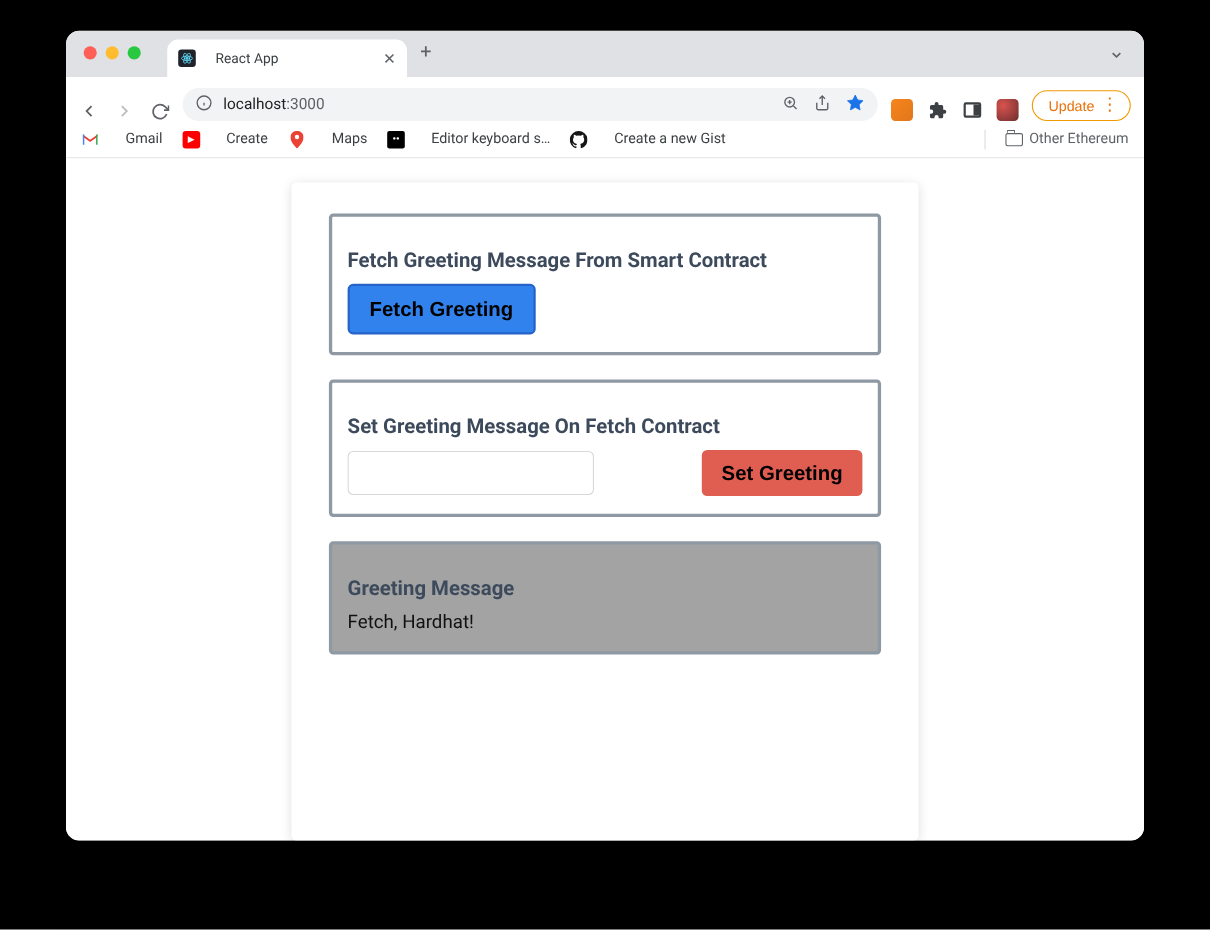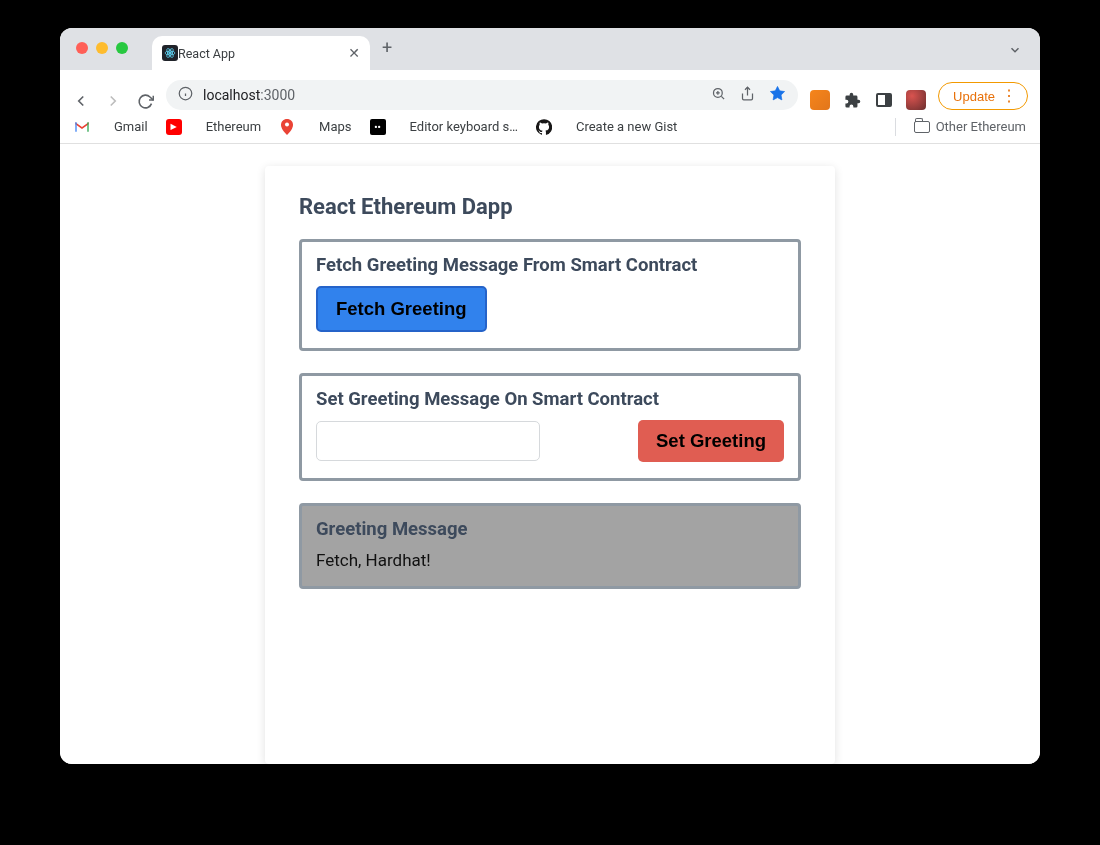--- a/index.html
+++ b/index.html
@@ -47,21 +47,21 @@
     background: #fff;
     height: 34px;
     width: 218px;
     border-top-left-radius: 10px;
     border-top-right-radius: 10px;
     display: flex;
     align-items: center;
     padding: 0 10px;
     font-size: 12.5px;
     color: #3c4043;
-    gap: 0;
+    gap: 18px;
     position: relative;
   }
   .tab .favicon {
     width: 16px; height: 16px;
     background: #20232a;
     border-radius: 3px;
     display: flex; align-items:center; justify-content:center;
     color:#61dafb;
   }
   .tab .close {
@@ -167,21 +167,21 @@
   }
   .card h1 {
     font-size: 22px;
     font-weight: 700;
     color: #3d4a5c;
     margin-bottom: 20px;
   }
   .panel-box {
     border: 3px solid #8f99a3;
     border-radius: 4px;
-    padding: 12px 14px 16px;
+    padding: 29px 14px 16px;
     margin-bottom: 22px;
   }
   .panel-box.grey {
     background: #a3a3a3;
   }
   .panel-title {
     font-size: 18.5px;
     font-weight: 700;
     color: #3d4a5c;
     margin-bottom: 10px;
@@ -328,21 +328,21 @@
             <path fill="#4285F4" d="M2 2h2v14H2z"></path>
             <path fill="#34A853" d="M20 2h2v14h-2z"></path>
             <path fill="#FBBC04" d="M2 16V5l10 7V16z" opacity="0"></path>
             <rect x="2" y="2" width="20" height="14" fill="none" stroke="#c5221f" stroke-width="0"></rect>
           </svg>
       </span>
       <span>Gmail</span>
     </div>
     <div class="bm">
       <span class="bmicon yt-icon">▶</span>
-      <span>Ethereum</span>
+      <span>Create</span>
     </div>
     <div class="bm">
       <span class="bmicon">
         <svg width="12" height="16" viewBox="0 0 24 32">
             <path fill="#EA4335" d="M12 0C5 0 0 5 0 12c0 9 12 20 12 20s12-11 12-20C24 5 19 0 12 0z"></path>
             <circle cx="12" cy="11" r="4" fill="#fff"></circle>
           </svg>
       </span>
       <span>Maps</span>
     </div>
@@ -361,29 +361,28 @@
     <div class="spacer"></div>
     <div class="divider"></div>
     <div class="other-bm">
       <span class="folder-icon"></span>
       <span>Other Ethereum</span>
     </div>
   </div>
 
   <div class="viewport">
     <div class="card">
-      <h1>React Ethereum Dapp</h1>
 
       <div class="panel-box">
         <div class="panel-title">Fetch Greeting Message From Smart Contract</div>
         <button class="btn btn-blue">Fetch Greeting</button>
       </div>
 
       <div class="panel-box">
-        <div class="panel-title">Set Greeting Message On Smart Contract</div>
+        <div class="panel-title">Set Greeting Message On Fetch Contract</div>
         <div class="row-flex">
           <input class="text-input" type="text" value="" style="">
           <button class="btn btn-red">Set Greeting</button>
         </div>
       </div>
 
       <div class="panel-box grey">
         <div class="panel-title">Greeting Message</div>
         <div class="greeting-value">Fetch, Hardhat!</div>
       </div>

